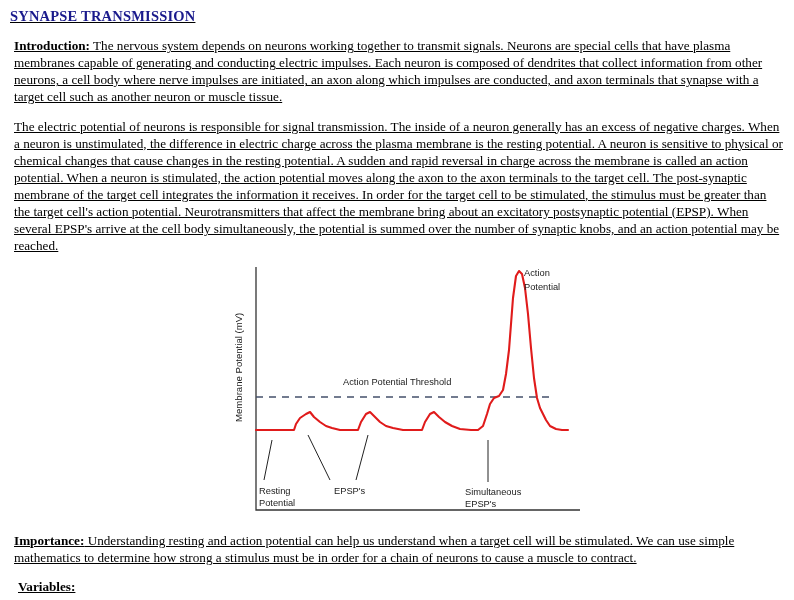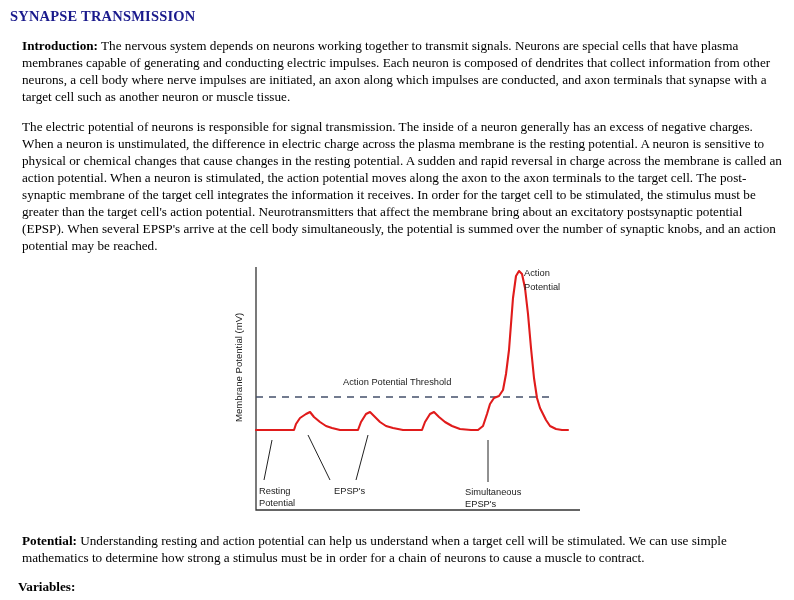--- a/index.html
+++ b/index.html
@@ -14,35 +14,36 @@
     overflow: hidden;
     font-family: "Liberation Serif", "DejaVu Serif", serif;
     color: #000000;
   }
   .page {
     position: relative;
     width: 794px;
     height: 600px;
     box-sizing: border-box;
     padding: 6px 8px 8px 8px;
+    text-decoration: underline;
   }
   .doc-title {
     font-family: "Liberation Serif", "DejaVu Serif", serif;
     font-weight: bold;
     font-size: 14.5px;
     color: #1a1a8c;
     letter-spacing: 0.2px;
     margin: 2px 0 0 2px;
     line-height: 1.2;
   }
   .para {
     font-size: 13.2px;
     line-height: 1.29;
     text-align: left;
-    margin: 12px 0 0 12px;
+    margin: 12px 0 0 4px;
     padding: 0 2px 0 2px;
     color: #000000;
   }
   .para .lead {
     font-weight: bold;
   }
   .para-tight {
     margin-top: 11px;
   }
   .figure-wrap {
@@ -125,20 +126,20 @@
 
         <text class="fig-text" x="296" y="14">Action</text>
         <text class="fig-text" x="296" y="28">Potential</text>
 
       </svg>
     </div>
   </div>
 
   <div class="bottom-block">
     <p class="para">
-      <span class="lead">Potential:</span><span> Understanding resting and action potential can help us understand when a target cell will be stimulated. We can use simple mathematics to determine how strong a stimulus must be in order for a chain of neurons to cause a muscle to contract.</span>
+      <span class="lead">Importance:</span><span> Understanding resting and action potential can help us understand when a target cell will be stimulated. We can use simple mathematics to determine how strong a stimulus must be in order for a chain of neurons to cause a muscle to contract.</span>
     </p>
 
 
     <div class="var-line">Variables:</div>
   </div>
 
 </div>
 
 </body></html>

